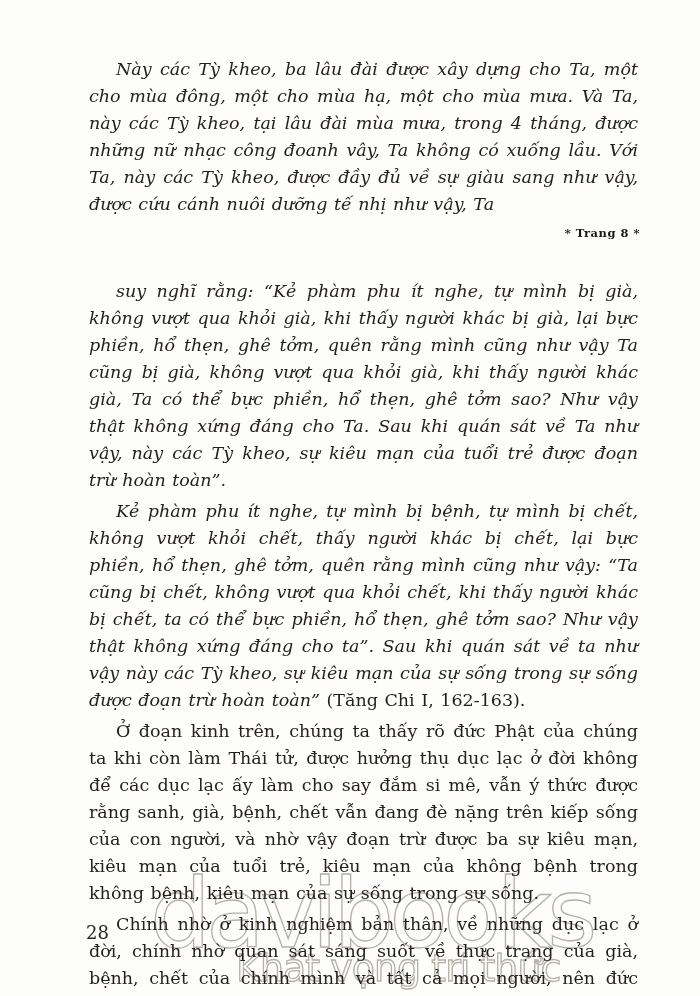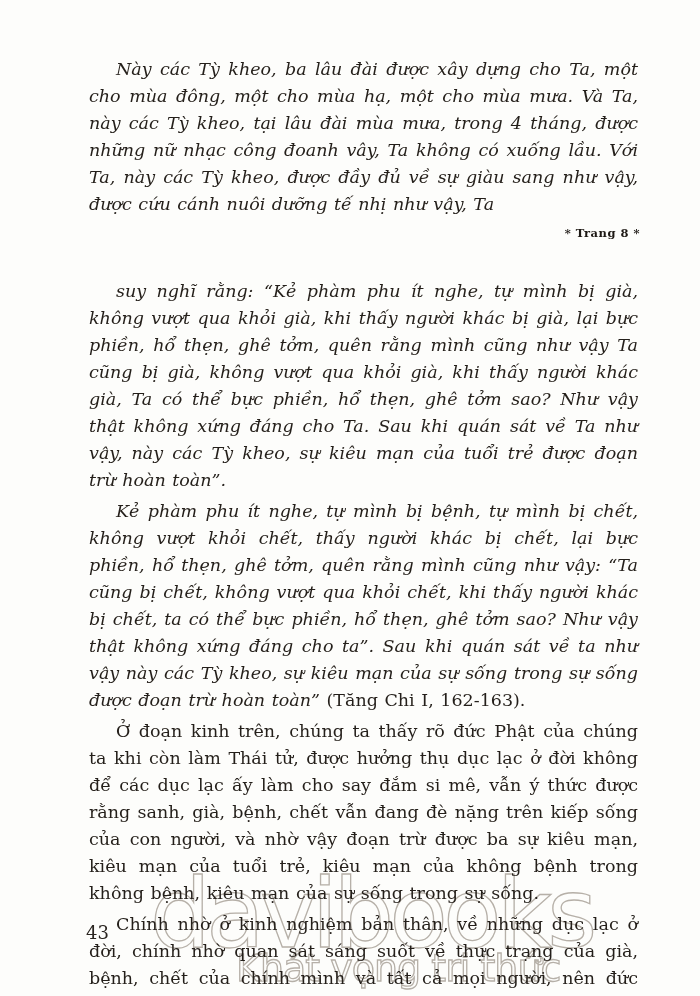--- a/index.html
+++ b/index.html
@@ -97,15 +97,15 @@
     <p class="para italic">suy nghĩ rằng: “Kẻ phàm phu ít nghe, tự mình bị già, không vượt qua khỏi già, khi thấy người khác bị già, lại bực phiền, hổ thẹn, ghê tởm, quên rằng mình cũng như vậy Ta cũng bị già, không vượt qua khỏi già, khi thấy người khác già, Ta có thể bực phiền, hổ thẹn, ghê tởm sao? Như vậy thật không xứng đáng cho Ta. Sau khi quán sát về Ta như vậy, này các Tỳ kheo, sự kiêu mạn của tuổi trẻ được đoạn trừ hoàn toàn”.</p>
 
     <p class="para italic"><span>Kẻ phàm phu ít nghe, tự mình bị bệnh, tự mình bị chết, không vượt khỏi chết, thấy người khác bị chết, lại bực phiền, hổ thẹn, ghê tởm, quên rằng mình cũng như vậy: “Ta cũng bị chết, không vượt qua khỏi chết, khi thấy người khác bị chết, ta có thể bực phiền, hổ thẹn, ghê tởm sao? Như vậy thật không xứng đáng cho ta”. Sau khi quán sát về ta như vậy này các Tỳ kheo, sự kiêu mạn của sự sống trong sự sống được đoạn trừ hoàn toàn”</span> <span class="citation">(Tăng Chi I, 162-163).</span></p>
 
     <p class="para">Ở đoạn kinh trên, chúng ta thấy rõ đức Phật của chúng ta khi còn làm Thái tử, được hưởng thụ dục lạc ở đời không để các dục lạc ấy làm cho say đắm si mê, vẫn ý thức được rằng sanh, già, bệnh, chết vẫn đang đè nặng trên kiếp sống của con người, và nhờ vậy đoạn trừ được ba sự kiêu mạn, kiêu mạn của tuổi trẻ, kiêu mạn của không bệnh trong không bệnh, kiêu mạn của sự sống trong sự sống.</p>
 
     <p class="para">Chính nhờ ở kinh nghiệm bản thân, về những dục lạc ở đời, chính nhờ quan sát sáng suốt về thực trạng của già, bệnh, chết của chính mình và tất cả mọi người, nên đức Phật của chúng ta vượt qua sự kiêu mạn của tuổi trẻ,</p>
 
   </div>
 
-  <div class="page-number">43</div>
+  <div class="page-number">28</div>
 
 </div>
 
 </body></html>

